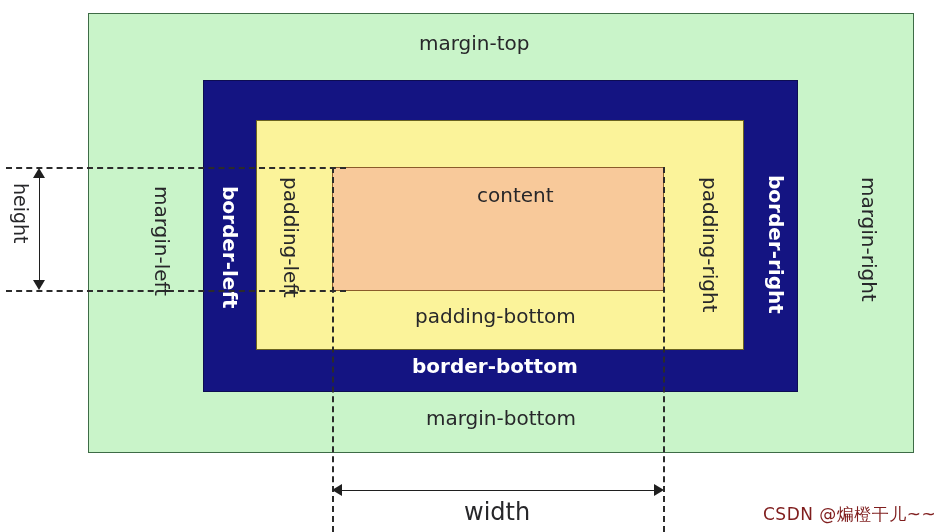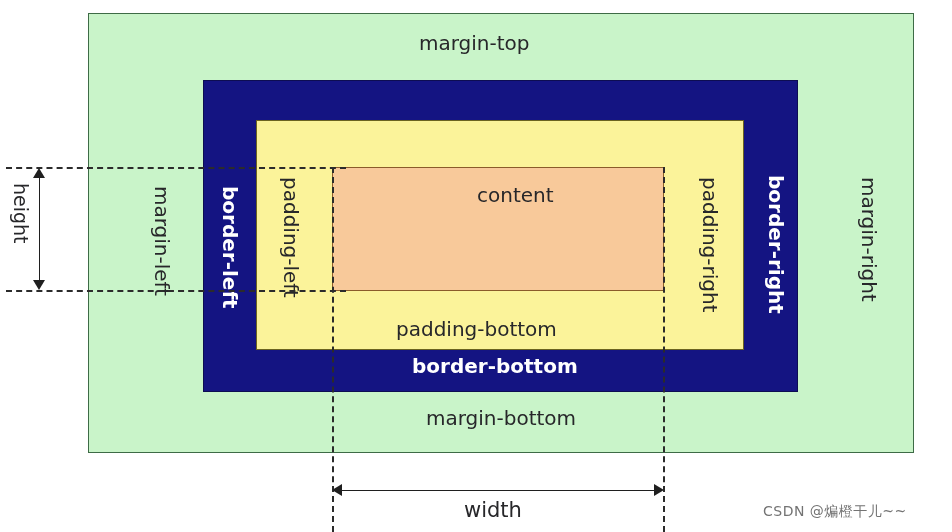--- a/index.html
+++ b/index.html
@@ -123,43 +123,43 @@
     border-top: 6px solid transparent;
     border-bottom: 6px solid transparent;
     border-left: 10px solid #1f1f1f;
   }
 
   
   .watermark {
     position: absolute;
     left: 763px;
     top: 503px;
-    font-size: 14px;
-    color: #737373;
+    font-size: 17px;
+    color: #7f1d1d;
     white-space: nowrap;
     letter-spacing: 0.5px;
   }
 </style>
 </head>
 <body>
 
 <div id="diagram">
 
   <div class="box margin-box"></div>
   <div class="box border-box"></div>
   <div class="box padding-box"></div>
   <div class="box content-box"></div>
 
   <div class="lbl lbl-dark" style="left:419px; top:33px;">margin-top</div>
 
 
 
   <div class="lbl lbl-dark" style="left:452px; top:185px;margin-left:25px;">content</div>
 
-  <div class="lbl lbl-dark" style="left:396px; top:306px;margin-top:13px;">padding-bottom</div>
+  <div class="lbl lbl-dark" style="left:415px; top:306px;">padding-bottom</div>
 
   <div class="lbl lbl-white" style="left:404px; top:356px;margin-left:8px;">border-bottom</div>
 
   <div class="lbl lbl-dark" style="left:402px; top:408px;margin-left:24px;">margin-bottom</div>
 
   <div class="lbl lbl-dark lbl-vert" style="left:172px; top:186px;">margin-left</div>
 
   <div class="lbl lbl-white lbl-vert" style="left:240px; top:186px;">border-left</div>
 
   <div class="lbl lbl-dark lbl-vert" style="left:301px; top:177px;">padding-left</div>
@@ -177,17 +177,17 @@
   <div class="dash-v" style="left:663px; top:167px; height:365px;"></div>
 
   <div class="arrow-line-v" style="left:39px; top:170px; height:118px;"></div>
   <div class="ah-up" style="left:33px; top:168px;"></div>
   <div class="ah-down" style="left:33px; top:280px;"></div>
   <div class="lbl lbl-dark lbl-vert" style="left:30px; top:183px; font-size:19px;">height</div>
 
   <div class="arrow-line-h" style="left:336px; top:490px; width:324px;"></div>
   <div class="ah-left" style="left:332px; top:484px;"></div>
   <div class="ah-right" style="left:654px; top:484px;"></div>
-  <div class="lbl lbl-dark" style="left:464px; top:500px; font-size:21px;">width</div>
+  <div class="lbl lbl-dark" style="left:464px; top:500px; font-size:24px;">width</div>
 
   <div class="watermark">CSDN @煸橙干儿~~</div>
 
 </div>
 
 </body></html>

